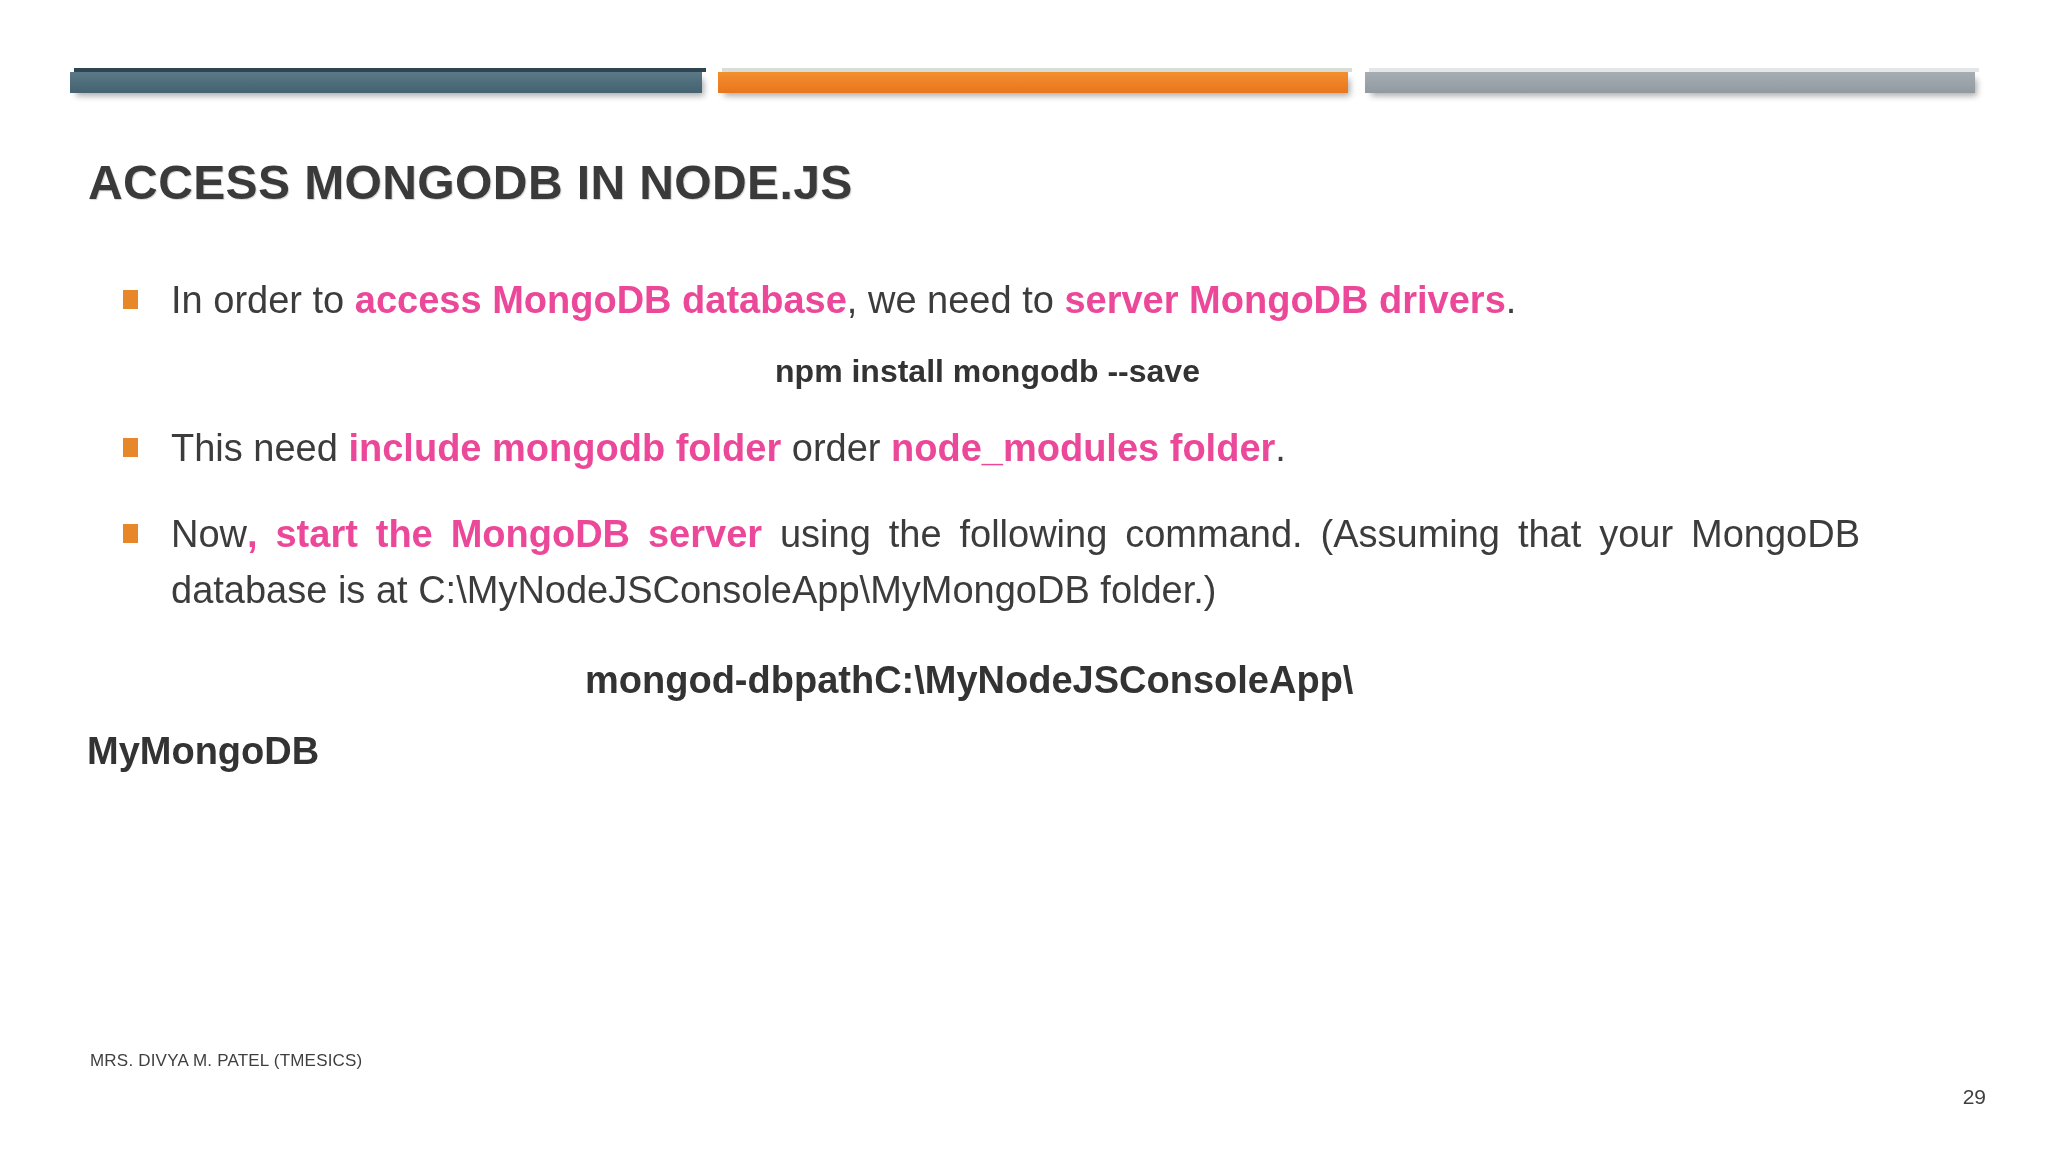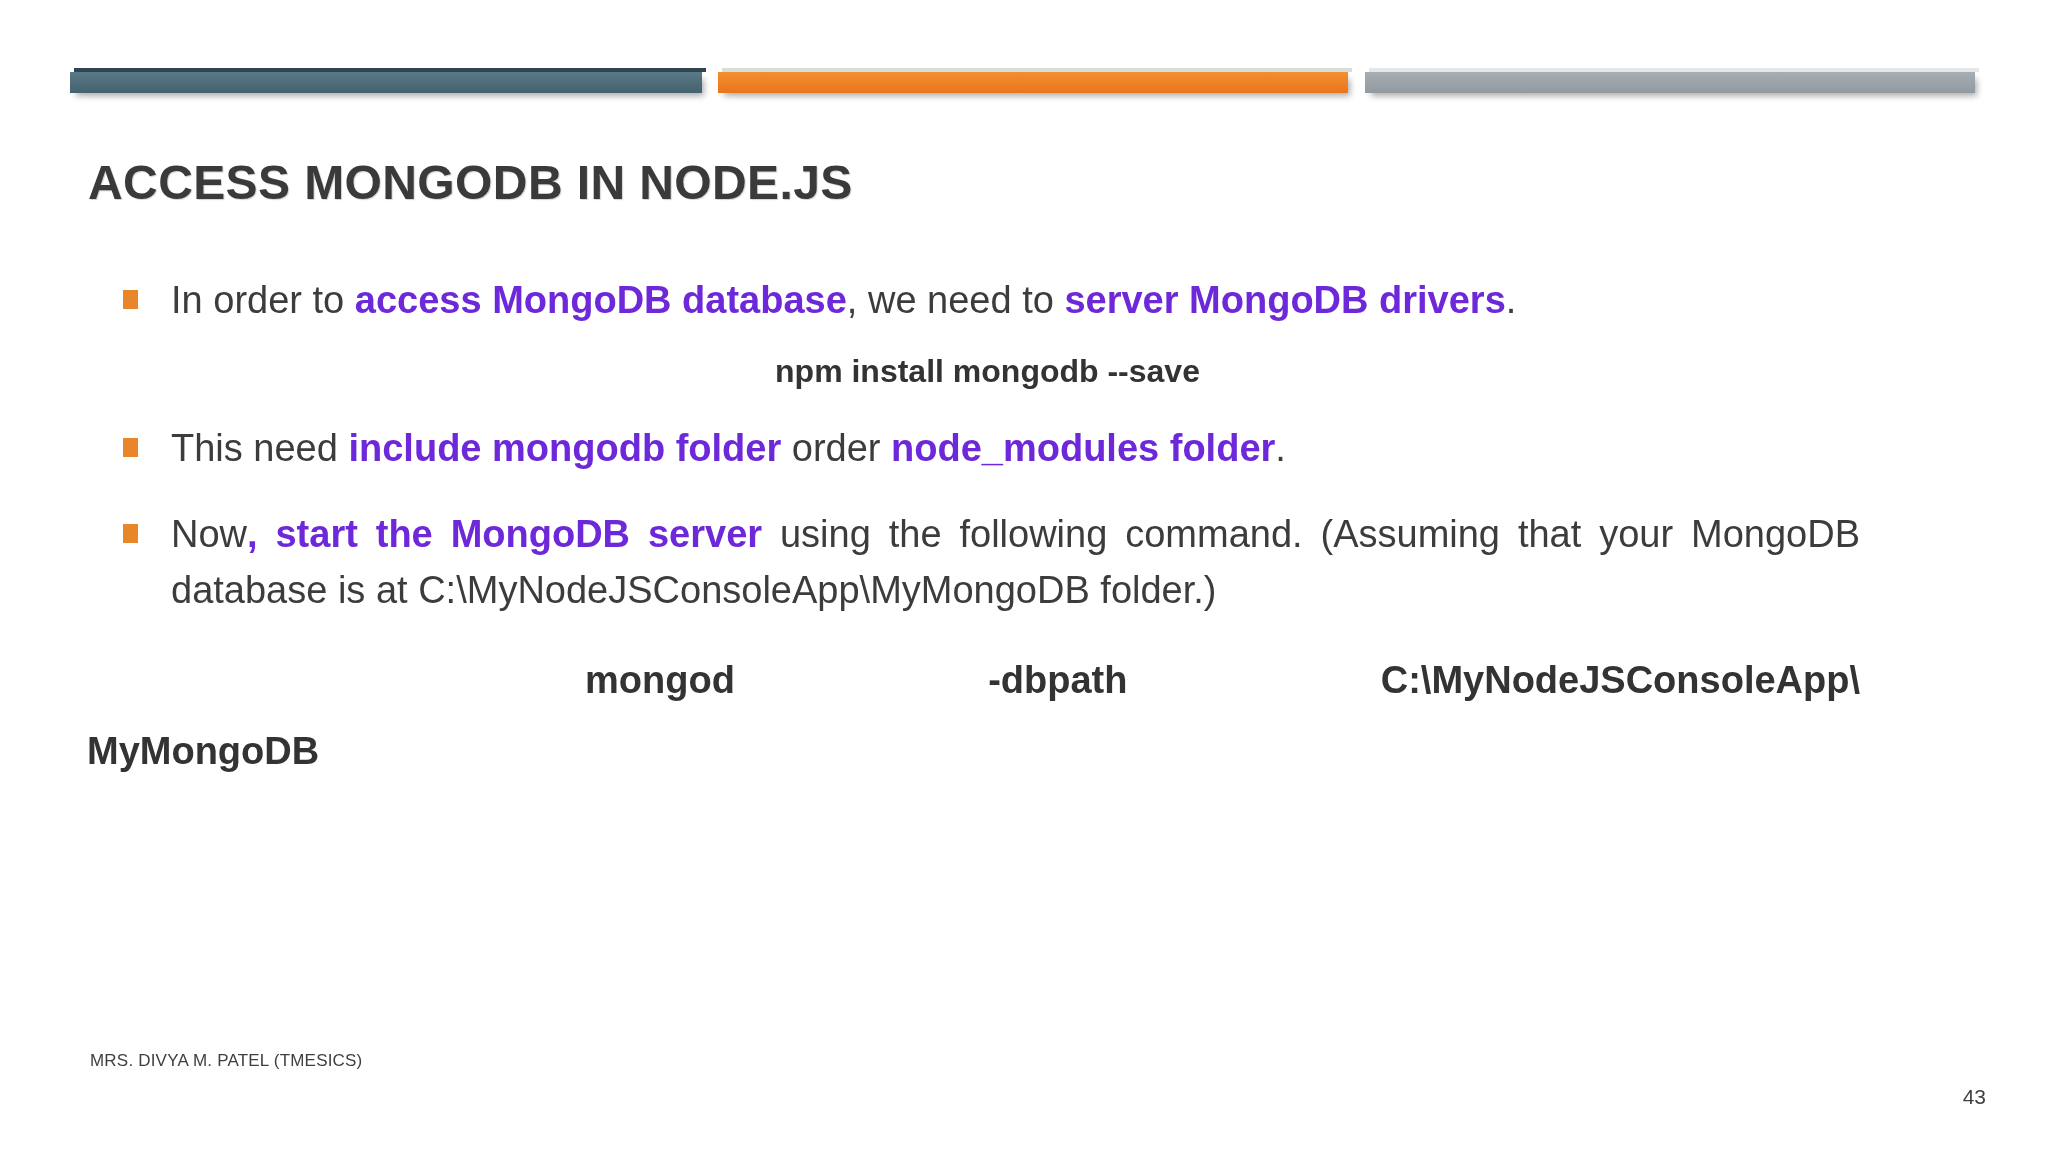--- a/index.html
+++ b/index.html
@@ -95,42 +95,42 @@
     width: 15px;
     height: 19px;
     background: #e8862a;
   }
   .bullet-text {
     text-align: justify;
     text-justify: inter-word;
   }
   .bullet-text.nojust { text-align: left; }
 
-  b, .b { font-weight: bold; color: #6d28d9; }
+  b, .b { font-weight: bold; color: #ec4899; }
 
   .cmd-line {
     text-align: center;
     font-weight: bold;
     color: #333333;
     font-size: 32px;
     margin: 20px 0 24px 0;
   }
 
   
   .cmd-justified {
     font-weight: bold;
     color: #333333;
     font-size: 38px;
     margin-top: 34px;
     padding-left: 0;
     width: 100%;
   }
   .cmd-justified .spread {
     display: flex;
-    justify-content: space-between;
+    justify-content: flex-start;
     padding-left: 470px;
   }
   .cmd-justified .tail {
     display: block;
     margin-top: 14px;
     margin-left: -28px;
   }
 
   .spacer-sm { height: 18px; }
 
@@ -190,13 +190,13 @@
       <span>mongod</span>
       <span>-dbpath</span>
       <span>C:\MyNodeJSConsoleApp\</span>
     </span>
     <span class="tail">MyMongoDB</span>
   </div>
 
 </div>
 
 <div class="footer-left">MRS. DIVYA M. PATEL (TMESICS)</div>
-<div class="footer-page">43</div>
+<div class="footer-page">29</div>
 
 </body></html>

